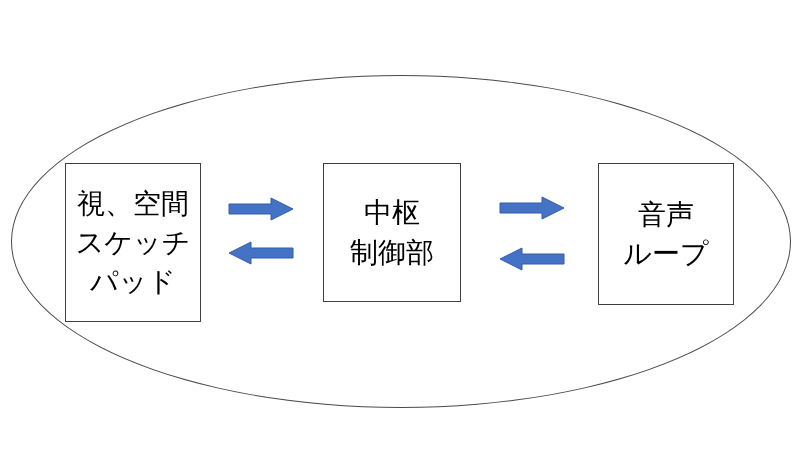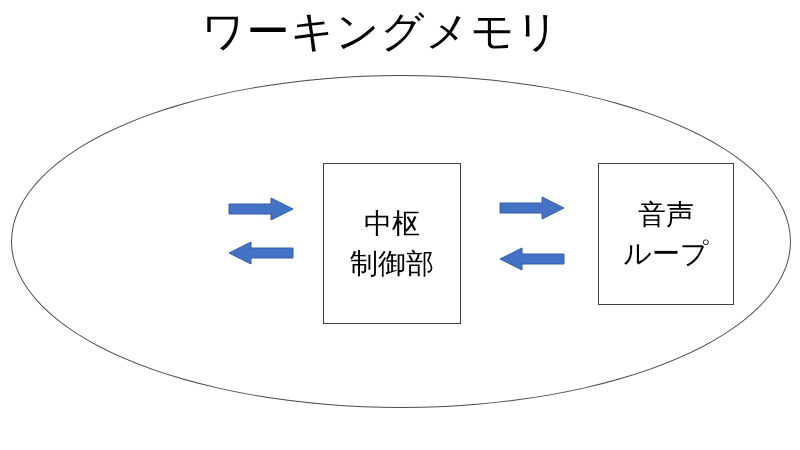--- a/index.html
+++ b/index.html
@@ -47,21 +47,21 @@
     z-index: 2;
   }
   .box .box-label {
     font-size: 28px;
     line-height: 1.4;
     text-align: center;
     white-space: pre-line;
     color: #000000;
   }
   .box-left   { left: 65px;  top: 163px; width: 136px; height: 159px; }
-  .box-center { left: 323px; top: 163px; width: 138px; height: 161px; }
+  .box-center { left: 323px; top: 163px; width: 138px; height: 139px; }
   .box-right  { left: 598px; top: 163px; width: 136px; height: 142px; }
   .arrow {
     position: absolute;
     width: 66px;
     height: 24px;
     z-index: 3;
   }
   .arrow polygon {
     stroke: #355ca8;
     stroke-width: 1;
@@ -70,24 +70,28 @@
   .arrow-1 { left: 228px; top: 197px; }
   .arrow-2 { left: 228px; top: 241px; }
   .arrow-3 { left: 499px; top: 196px; }
   .arrow-4 { left: 499px; top: 247px; }
 </style>
 </head>
 <body>
 
 <div class="stage">
 
-  <div class="diagram-title">ワーキングメモリ</div>
 
   <div class="boundary-ellipse"></div>
 
+  <div class="box box-left">
+    <span class="box-label">視、空間
+スケッチ
+パッド</span>
+  </div>
 
   <div class="box box-center">
     <span class="box-label">中枢
 制御部</span>
   </div>
 
   <div class="box box-right">
     <span class="box-label">音声
 ループ</span>
   </div>

